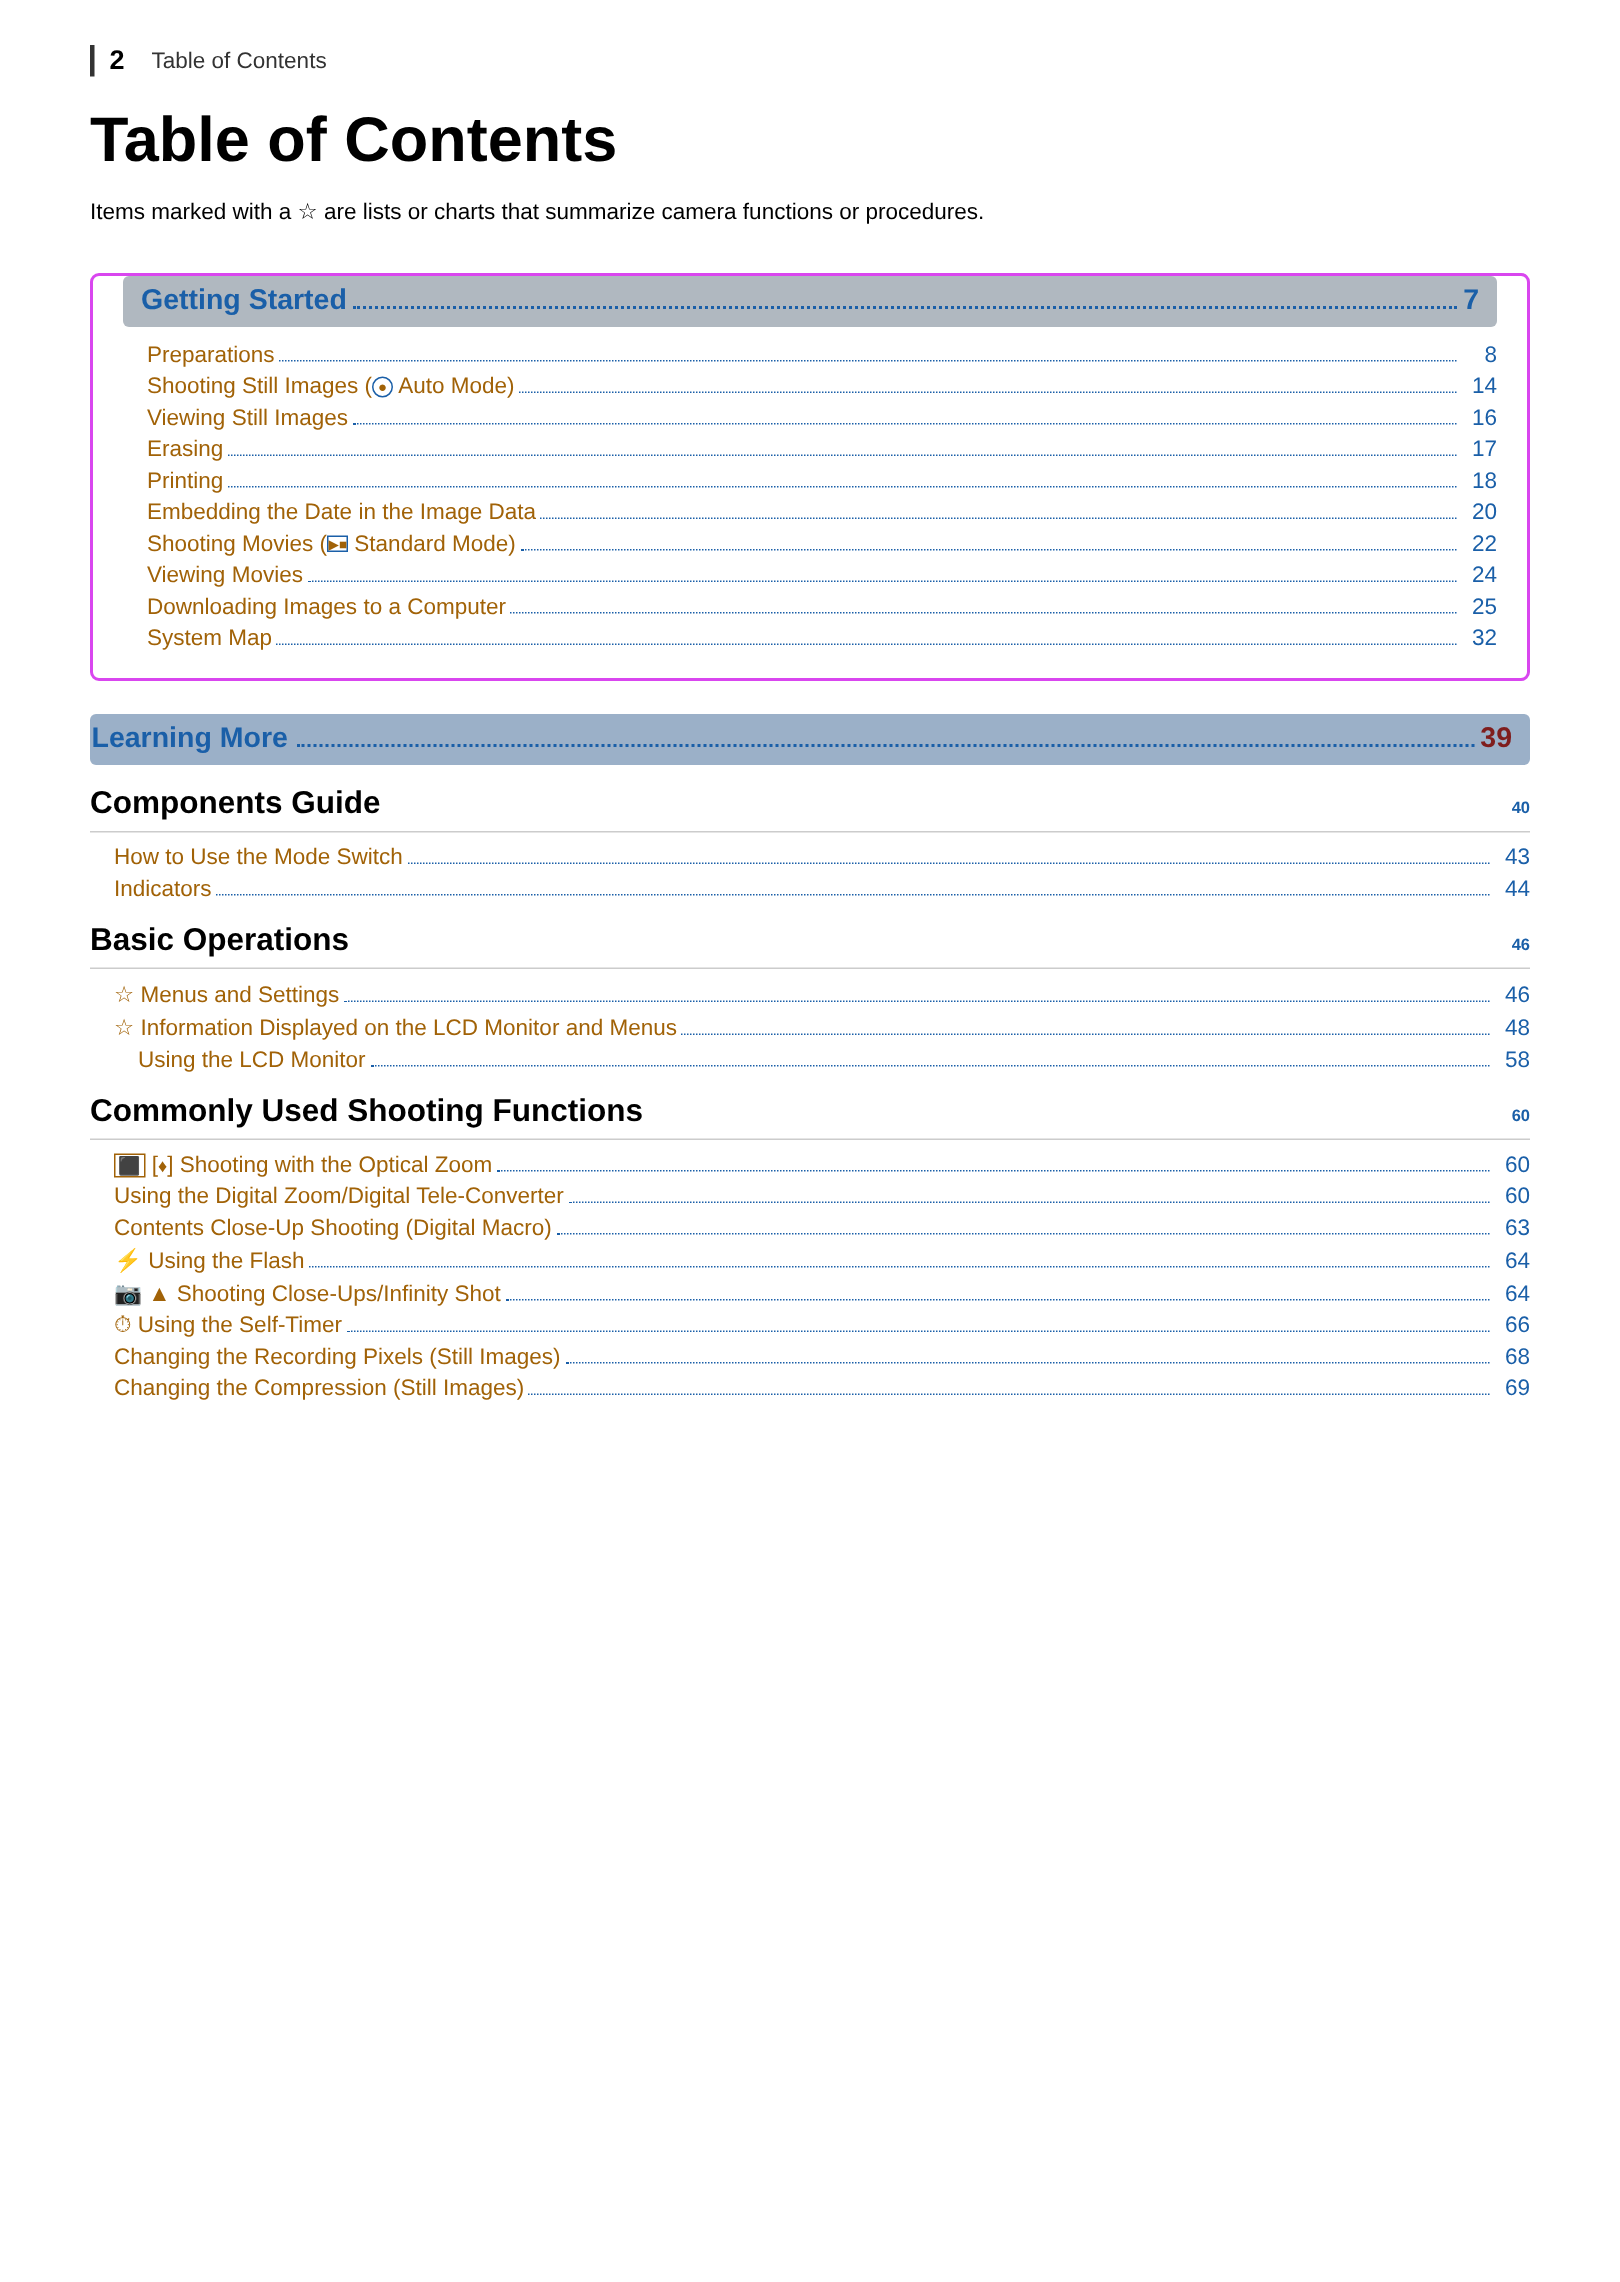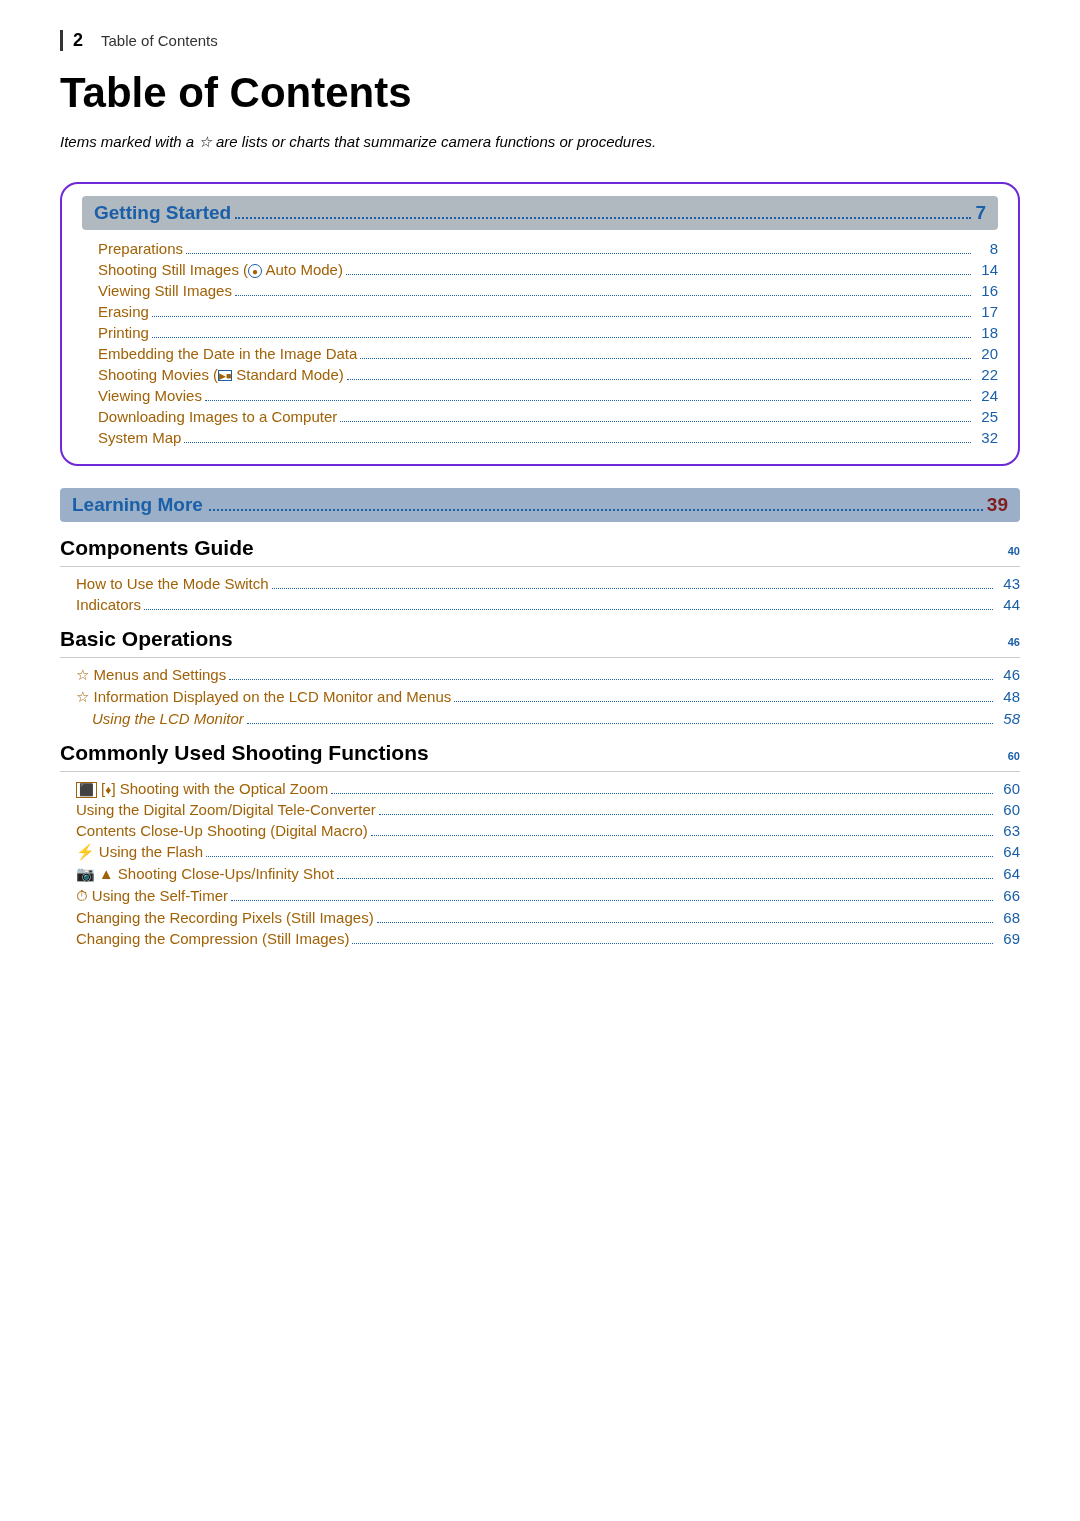--- a/index.html
+++ b/index.html
@@ -43,28 +43,27 @@
       font-family: 'Arial Black', Arial, sans-serif;
       margin-bottom: 14px;
       color: #000;
     }
 
     .subtitle {
       font-size: 15px;
       color: #000;
       margin-bottom: 28px;
       line-height: 1.5;
-      font-style: italic;
     }
 
     
     .box-section {
-      border: 2px solid #6d28d9;
-      border-radius: 18px;
-      padding: 12px 20px 14px 20px;
+      border: 2px solid #d946ef;
+      border-radius: 6px;
+      padding: 0 20px 14px 20px;
       margin-bottom: 22px;
     }
 
     .box-section .box-header {
       display: flex;
       align-items: baseline;
       margin-bottom: 10px;
     }
 
     .box-section .box-header .label {
@@ -116,21 +115,20 @@
       text-align: right;
     }
 
     
     .toc-entry.indent1 {
       padding-left: 16px;
     }
 
     .toc-entry.indent2 {
       padding-left: 32px;
-      font-style: italic;
     }
 
     
     .section-group {
       display: flex;
       align-items: baseline;
       margin-bottom: 6px;
       margin-top: 8px;
     }
 
@@ -147,21 +145,21 @@
       color: #1a5fa8;
       margin-left: auto;
     }
 
     
     .learning-more-header {
       background: #9bb0c8;
       border-radius: 4px;
       display: flex;
       align-items: baseline;
-      padding: 6px 12px 6px 12px;
+      padding: 6px 12px 6px 1px;
       margin-bottom: 14px;
     }
 
     .learning-more-header .label {
       font-size: 19px;
       font-weight: 900;
       color: #1a5fa8;
       font-family: 'Arial Black', Arial, sans-serif;
       white-space: nowrap;
     }

